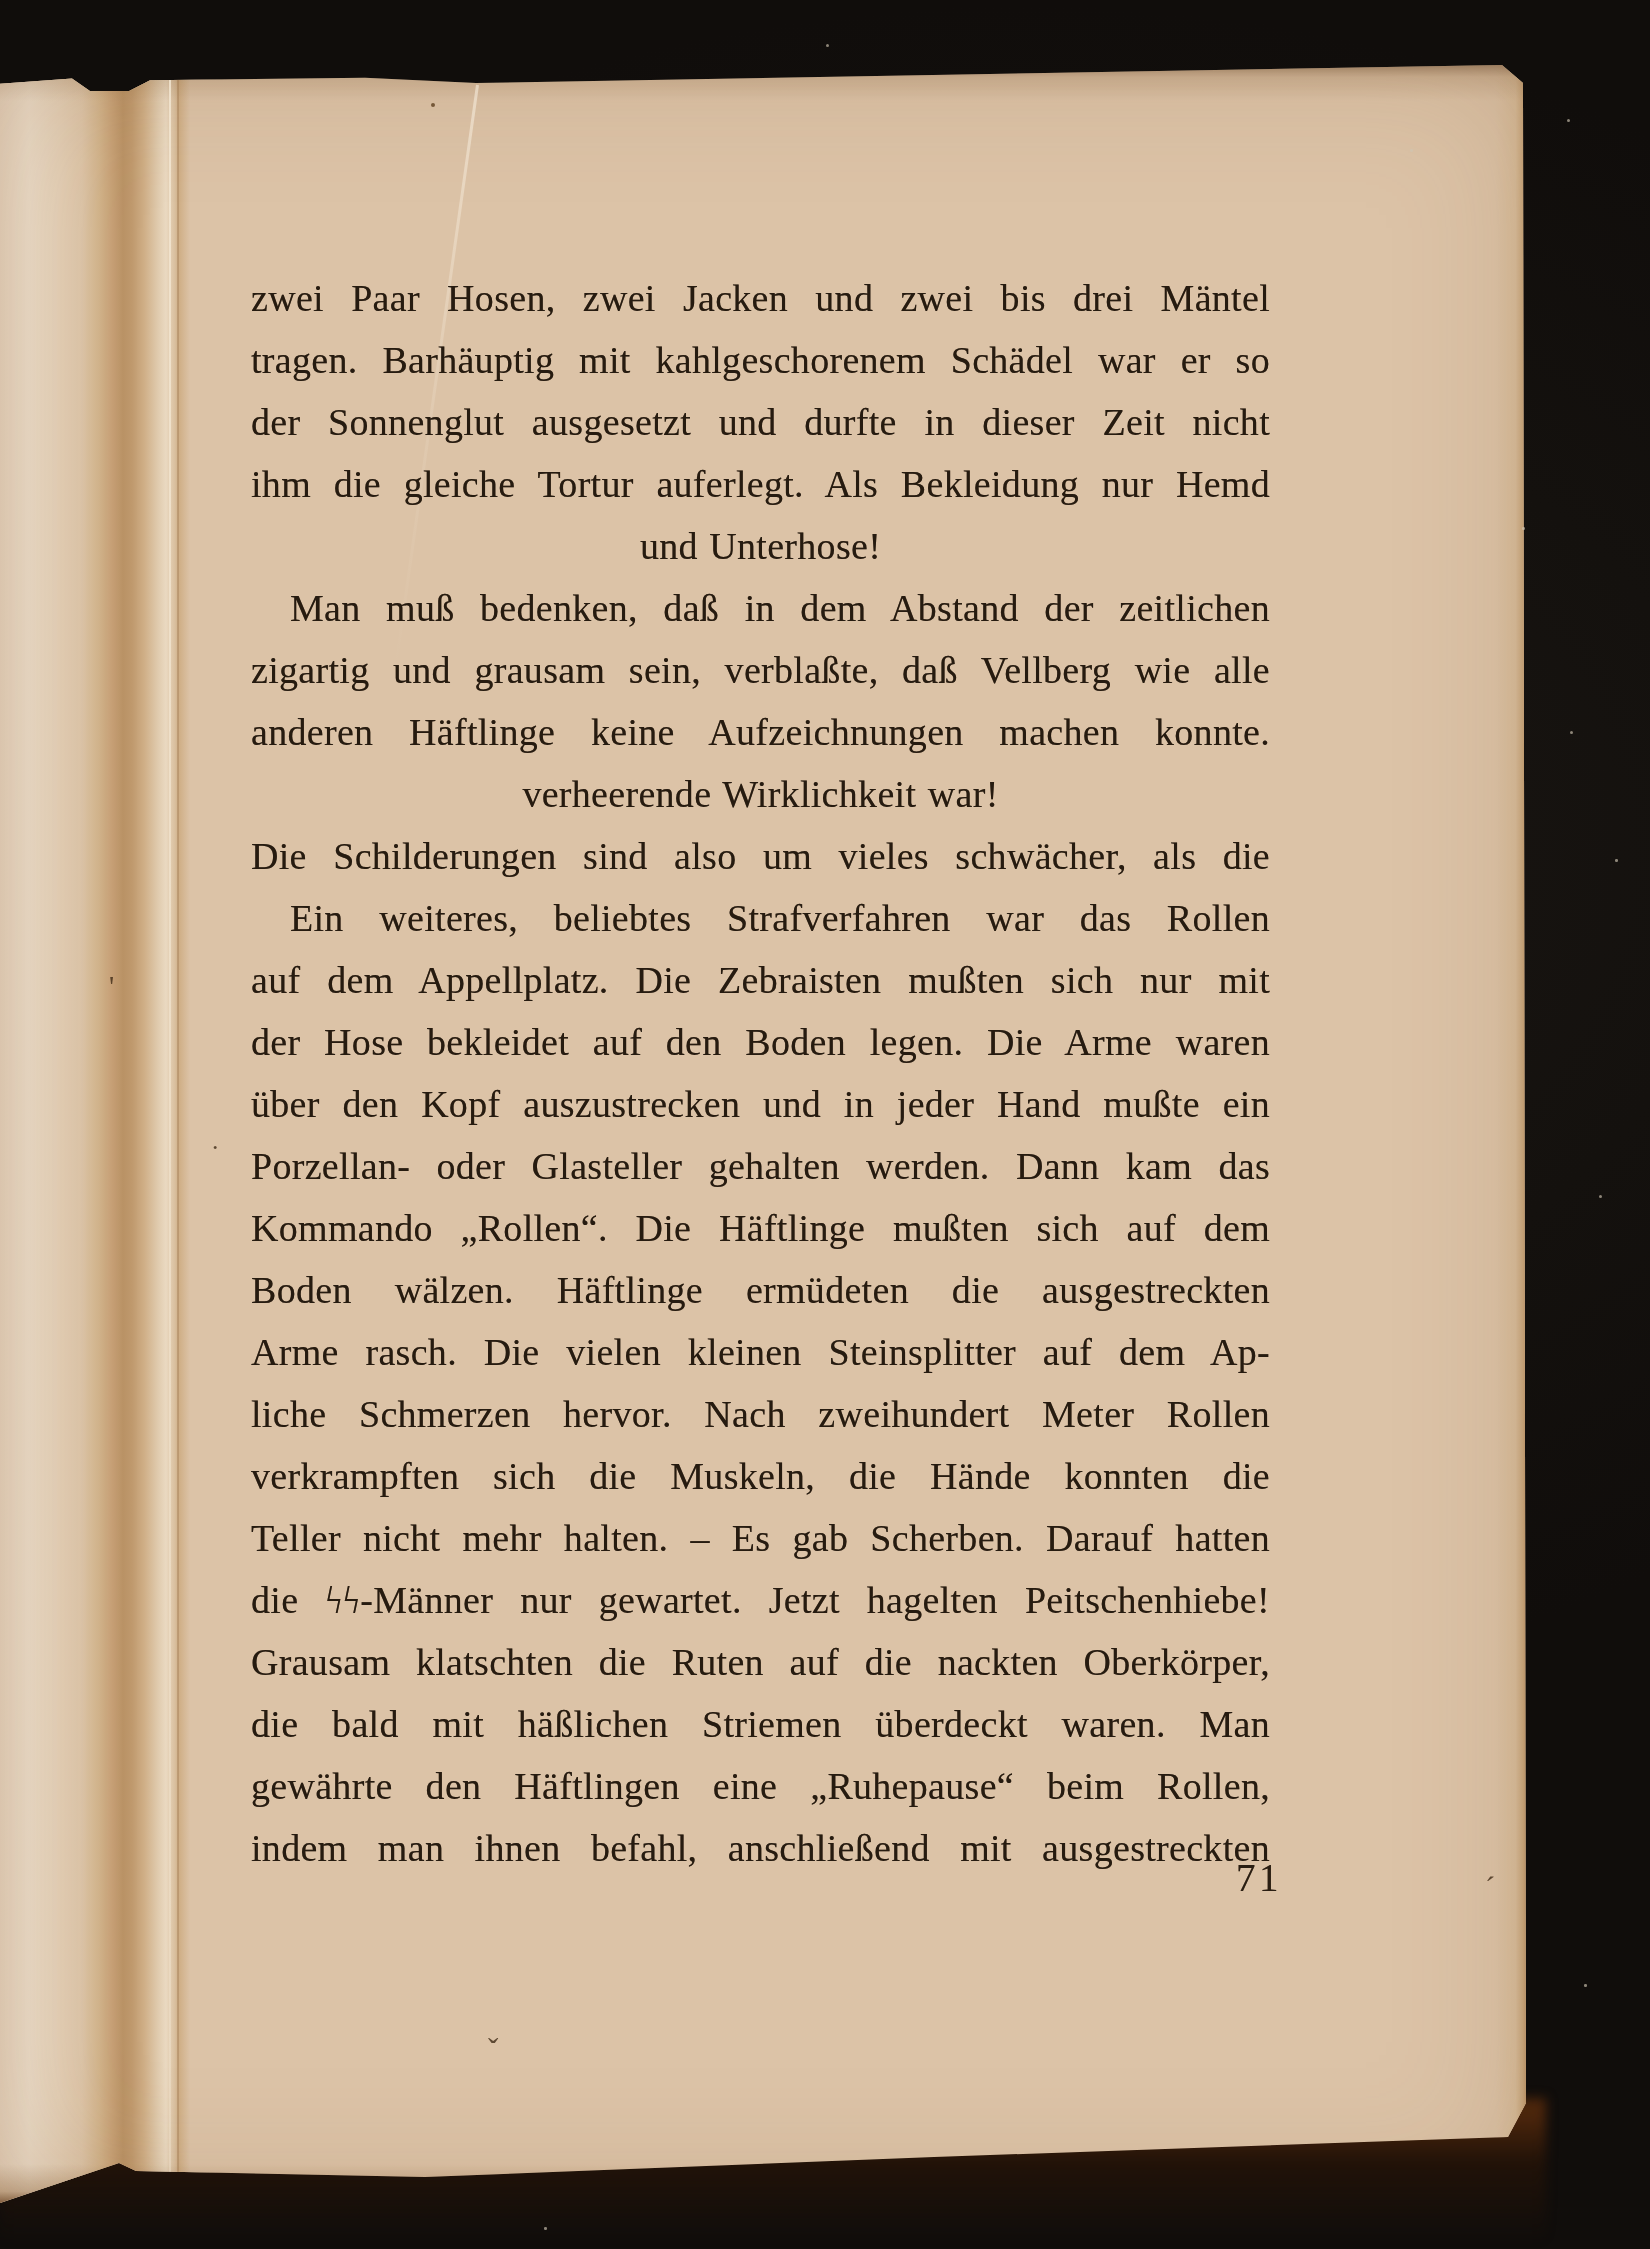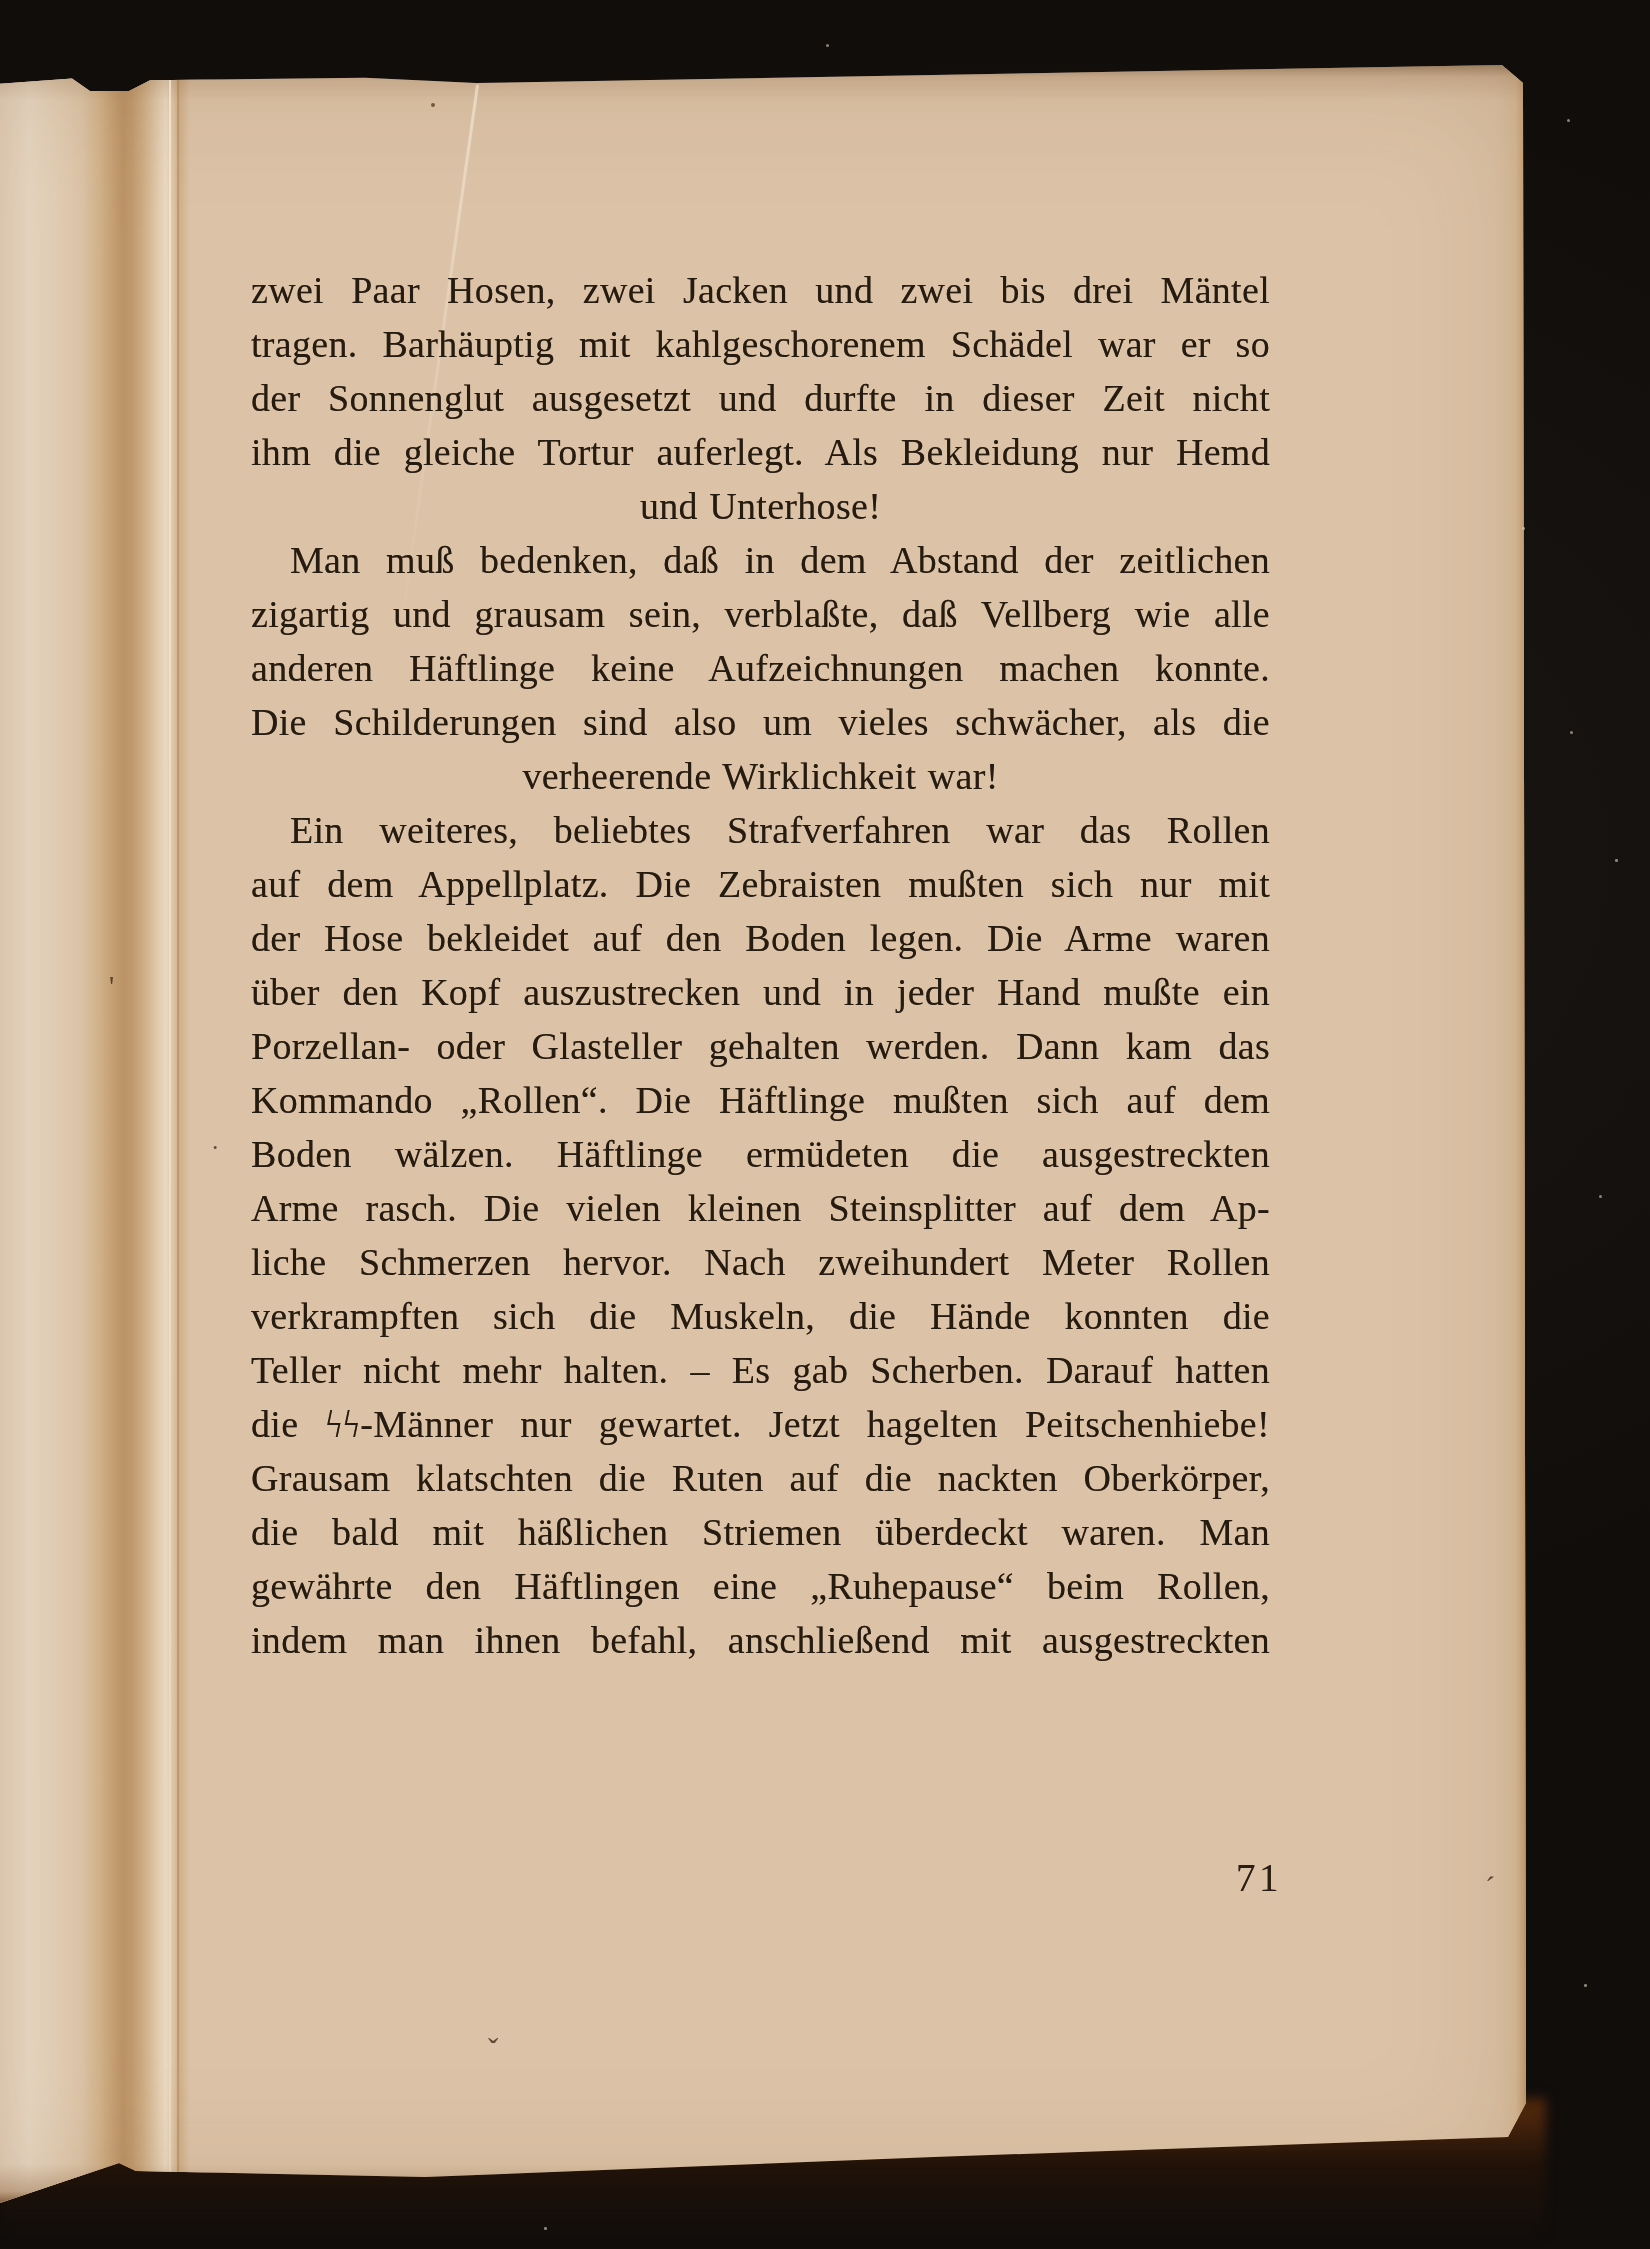--- a/index.html
+++ b/index.html
@@ -80,21 +80,21 @@
     width: 1019px;
     font-family: "Liberation Serif", "DejaVu Serif", "DejaVu Sans", serif;
     font-size: 38px;
     line-height: 54px;
     color: #261b10;
     letter-spacing: 0.3px;
     word-spacing: 1.7px;
     text-shadow: 0 0 0.6px rgba(45,28,12,0.55);
   }
   .paragraph { margin: 0; }
-  .line { white-space: normal; }
+  .line { white-space: normal; margin-top: 8px; }
   .line.just { text-align: justify; text-align-last: justify; text-justify: inter-word; }
   .line.unjust { text-align: center; }
   .line.indent { padding-left: 39px; }
   .page-number {
     position: absolute;
     left: 1236px; top: 1790px;
     width: 76px;
     font-family: "Liberation Serif", "DejaVu Serif", serif;
     font-size: 39px;
     letter-spacing: 3.4px;
@@ -136,22 +136,22 @@
           <div class="line just">zwei Paar Hosen, zwei Jacken und zwei bis drei Mäntel</div>
           <div class="line just">tragen. Barhäuptig mit kahlgeschorenem Schädel war er so</div>
           <div class="line just">der Sonnenglut ausgesetzt und durfte in dieser Zeit nicht</div>
           <div class="line just">ihm die gleiche Tortur auferlegt. Als Bekleidung nur Hemd</div>
           <div class="line unjust">und Unterhose!</div>
         </div>
         <div class="paragraph">
           <div class="line just indent">Man muß bedenken, daß in dem Abstand der zeitlichen</div>
           <div class="line just">zigartig und grausam sein, verblaßte, daß Vellberg wie alle</div>
           <div class="line just">anderen Häftlinge keine Aufzeichnungen machen konnte.</div>
+          <div class="line unjust">verheerende Wirklichkeit war!</div>
           <div class="line just">Die Schilderungen sind also um vieles schwächer, als die</div>
-          <div class="line unjust">verheerende Wirklichkeit war!</div>
         </div>
         <div class="paragraph">
           <div class="line just indent">Ein weiteres, beliebtes Strafverfahren war das Rollen</div>
           <div class="line just">auf dem Appellplatz. Die Zebraisten mußten sich nur mit</div>
           <div class="line just">der Hose bekleidet auf den Boden legen. Die Arme waren</div>
           <div class="line just">über den Kopf auszustrecken und in jeder Hand mußte ein</div>
           <div class="line just">Porzellan- oder Glasteller gehalten werden. Dann kam das</div>
           <div class="line just">Kommando „Rollen“. Die Häftlinge mußten sich auf dem</div>
           <div class="line just">Boden wälzen. Häftlinge ermüdeten die ausgestreckten</div>
           <div class="line just">Arme rasch. Die vielen kleinen Steinsplitter auf dem Ap-</div>

